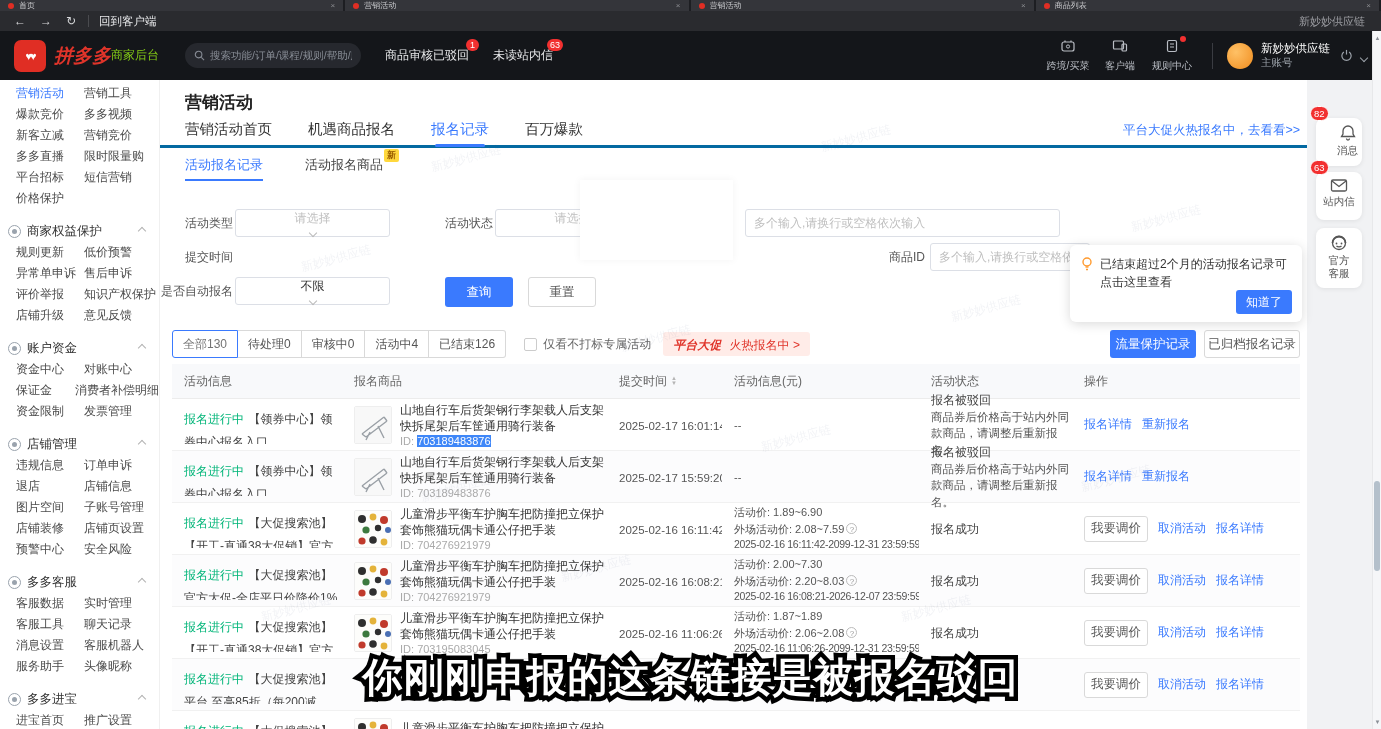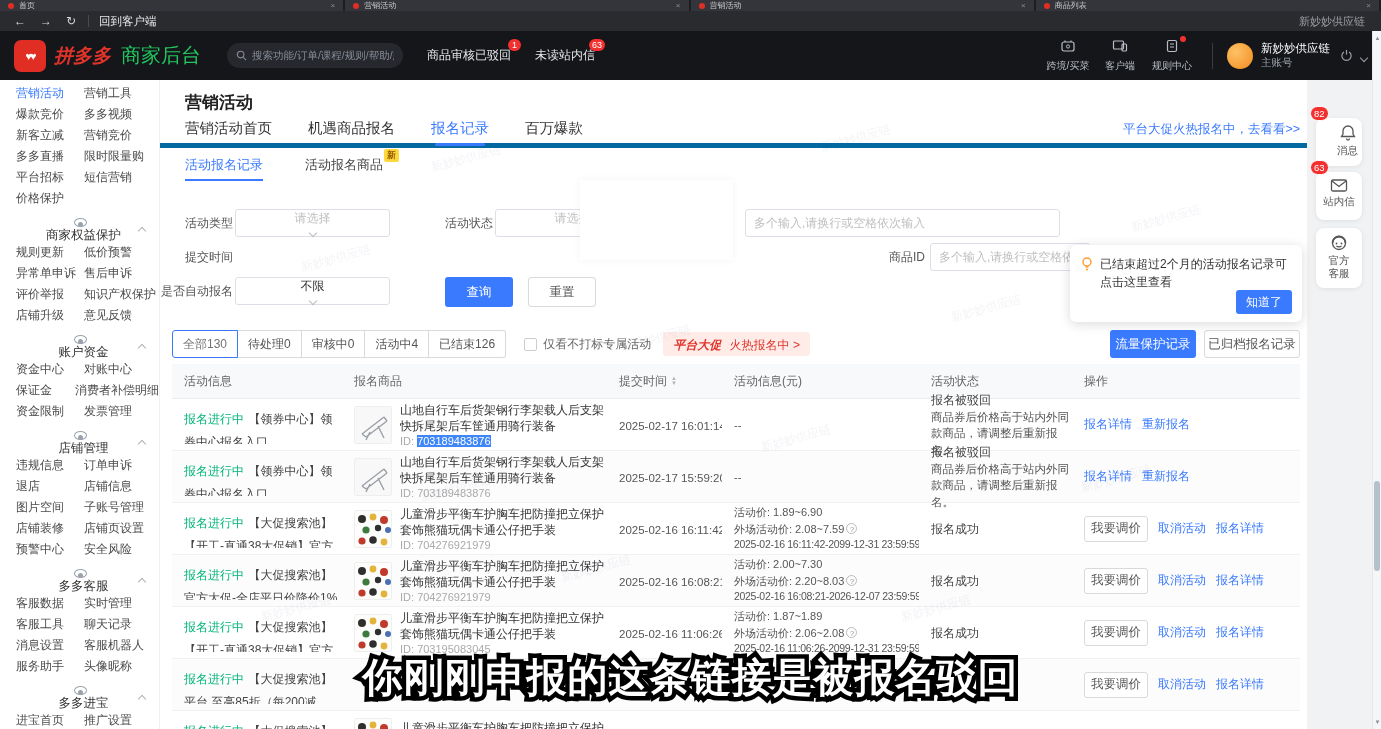--- a/index.html
+++ b/index.html
@@ -17,21 +17,21 @@
   .navbar { position:absolute; left:0; top:11px; width:100%; height:20px; background:#2a2b2f; display:flex; align-items:center; }
   .nav-ic { color:#d6d7d9; font-size:12px; margin-left:14px; line-height:1; }
   .nav-sep { width:1px; height:12px; background:#4a4b4f; margin:0 10px 0 12px; }
   .nav-link { color:#e8e9eb; font-size:11.5px; }
   .nav-acct { margin-left:auto; margin-right:16px; color:#9b9ca1; font-size:11px; }
 
   
   .apphdr { position:absolute; left:0; top:31px; width:100%; height:49px; background:#14161a; display:flex; align-items:center; }
   .logo { width:32px; height:32px; border-radius:7px; background:#e02e24; margin-left:14px; display:flex; align-items:center; justify-content:center; color:#fff; font-size:11px; letter-spacing:-2px; }
   .brand { color:#e0342a; font-size:19px; font-weight:bold; margin-left:8px; font-style:italic; }
-  .portal { color:#22c55e; font-size:20px; margin-left:10px; }
+  .portal { color:#84cc16; font-size:12px; }
   .hsearch { margin-left:26px; width:176px; height:25px; border-radius:13px; background:#26282e; display:flex; align-items:center; padding:0 9px; }
   .hsearch svg { flex:none; }
   .hsearch span { color:#878c95; font-size:10.5px; margin-left:5px; white-space:nowrap; overflow:hidden; }
   .hlink { position:relative; color:#e7e8ea; font-size:12px; margin-left:24px; }
   .hbadge { position:absolute; top:-8px; right:-10px; background:#f23030; color:#fff; font-size:9px; line-height:12px;
             min-width:13px; text-align:center; border-radius:7px; padding:0 3px; }
   .hdr-right { margin-left:auto; display:flex; align-items:center; margin-right:14px; }
   .qitem { width:52px; text-align:center; position:relative; }
   .qitem .ql { display:block; color:#b9bdc4; font-size:10px; margin-top:2px; white-space:nowrap; }
   .qdot { position:absolute; top:-3px; right:12px; width:6px; height:6px; border-radius:50%; background:#f23030; }
@@ -42,30 +42,30 @@
   .acct .ar { color:#9aa0a8; font-size:10.5px; display:block; }
   .pwr { margin-left:10px; } .chev-d { margin-left:8px; }
   .caret-down { display:inline-block; width:6px; height:6px; border-right:1px solid #9aa0a8; border-bottom:1px solid #9aa0a8; transform:rotate(45deg); }
 
   
   .sidebar { position:absolute; left:0; top:80px; width:160px; bottom:0; background:#fff; border-right:1px solid #f0f0f0; padding-top:5px; overflow:hidden; }
   .sb-row { height:21px; display:flex; padding-left:16px; }
   .sb-a { width:68px; font-size:12px; color:#4b4b4b; white-space:nowrap; }
   .sb-b { font-size:12px; color:#4b4b4b; white-space:nowrap; }
   .sb-a.active { color:#3a7afe; }
-  .sb-head { height:26px; margin-top:7px; display:flex; align-items:center; padding-left:8px; position:relative;flex-direction:column; }
+  .sb-head { height:26px; margin-top:7px; display:flex; align-items:center; padding-left:8px; position:relative; }
   .g-icon { width:13px; height:13px; border:1px solid #9aa3ad; border-radius:50%; margin-right:6px; position:relative; }
   .g-icon:after { content:""; position:absolute; left:3px; top:3px; width:5px; height:5px; border-radius:50%; background:#9aa3ad; }
   .sb-head span.t { font-size:12.5px; color:#333; }
   .chev-up { position:absolute; right:14px; top:10px; width:6px; height:6px; border-left:1px solid #b3b3b3; border-top:1px solid #b3b3b3; transform:rotate(45deg); }
 
   
   .main { position:absolute; left:160px; top:80px; width:1147px; bottom:0; background:#fff; overflow:hidden; }
   .m-title { font-size:17px; font-weight:bold; color:#222; padding:11px 25px 0; height:35px; }
-  .m-tabs { height:33px; border-bottom:5px solid #0369a1; display:flex; align-items:center; padding:0 7px 0 25px; }
+  .m-tabs { height:33px; border-bottom:3px solid #0369a1; display:flex; align-items:center; padding:0 7px 0 25px; }
   .mtab { font-size:14.5px; color:#333; margin-right:36px; position:relative; height:33px; line-height:30px; }
   .mtab.active { color:#3a7afe; }
   .mtab.active:after { content:""; position:absolute; left:4px; right:4px; bottom:0; height:3px; background:#3a7afe; border-radius:2px; }
   .promo-link { margin-left:auto; font-size:12.5px; color:#3a7afe; white-space:nowrap; }
   .m-subtabs { height:33px; display:flex; align-items:center; padding:0 25px; }
   .stab { font-size:13px; color:#444; margin-right:42px; position:relative; height:33px; line-height:33px; }
   .stab.active { color:#3a7afe; }
   .stab.active:after { content:""; position:absolute; left:0; right:0; bottom:0; height:2px; background:#3a7afe; }
   .new-badge { position:absolute; top:1px; right:-16px; background:#ffd83d; color:#9a5f00; font-size:9px; line-height:13px; padding:0 3px; border-radius:2px; font-weight:bold; }
 

